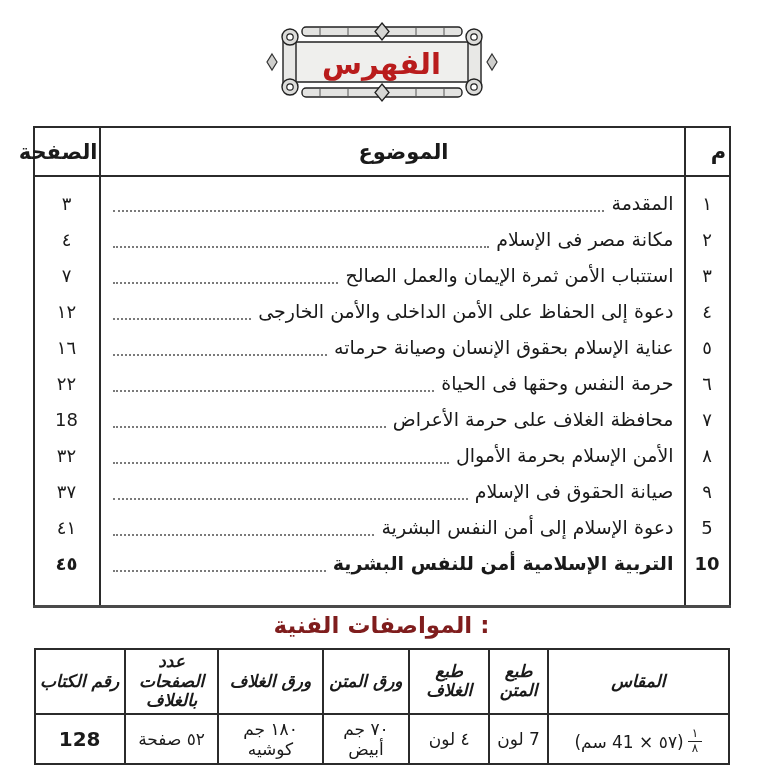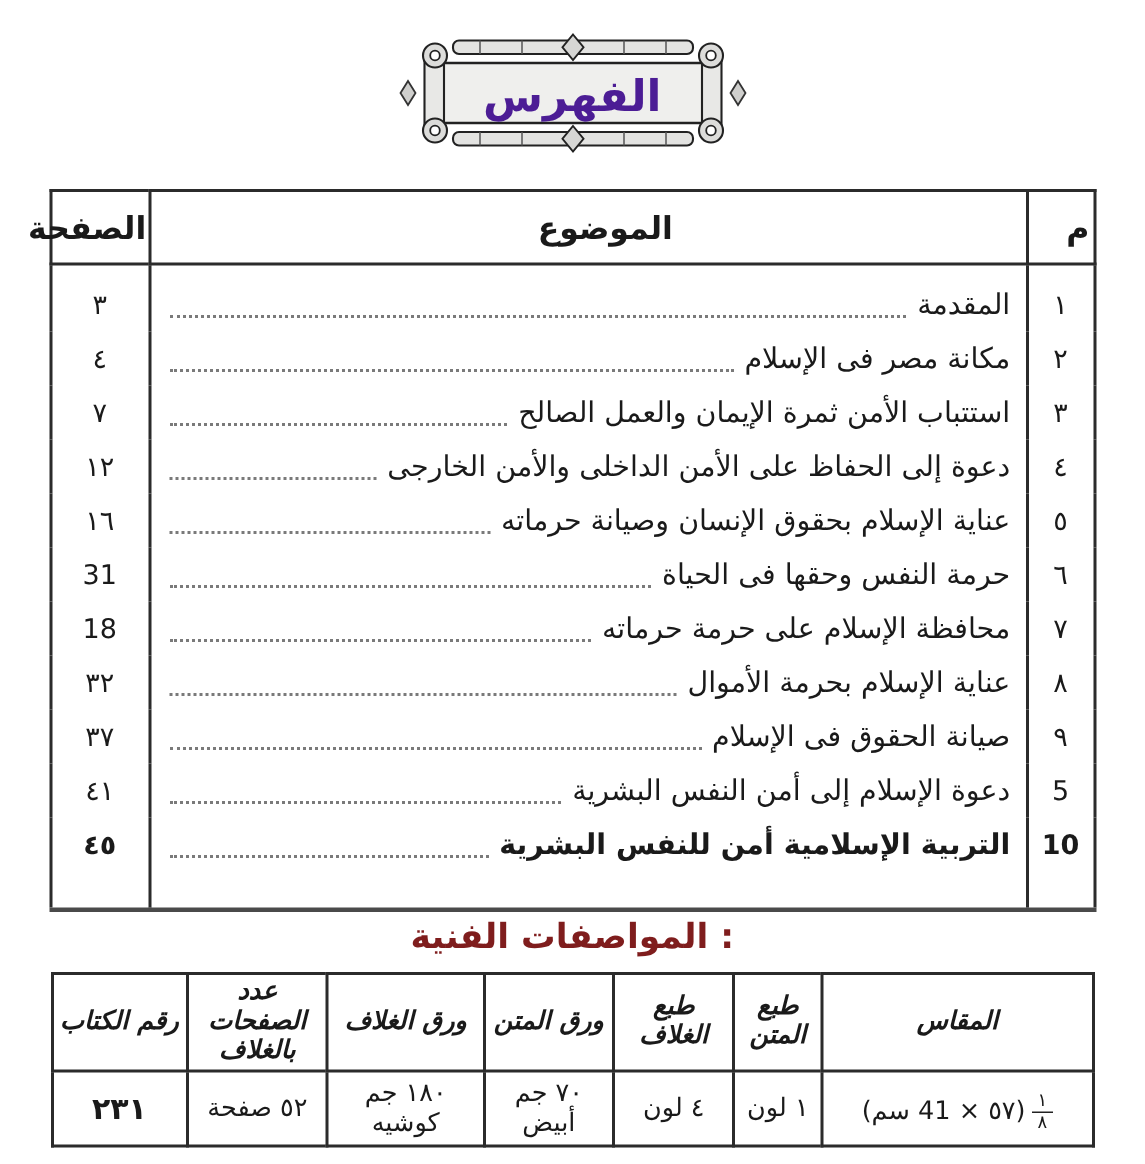--- a/index.html
+++ b/index.html
@@ -9,21 +9,21 @@
     overflow:hidden;
   }
   .page{width:763px;height:776px;position:relative;}
 
   
   .banner{width:240px;height:88px;margin:18px auto 0 auto;position:relative;}
   .banner svg{position:absolute;inset:0;}
   .banner-title{
     position:absolute;left:0;right:0;top:26px;height:40px;
     display:flex;align-items:center;justify-content:center;
-    font-size:29px;font-weight:bold;color:#4c1d95;
+    font-size:29px;font-weight:bold;color:#b91c1c;
   }
 
   
   table.toc{
     width:696px;margin:20px auto 0 auto;border-collapse:collapse;table-layout:fixed;
     border:2px solid #2b2b2b;border-bottom:3px solid #4a4a4a;
     direction:rtl;
   }
   .toc col.col-no{width:45px;}
   .toc col.col-topic{width:585px;}
@@ -172,37 +172,37 @@
         <td class="cell-center">١٦</td>
       </tr>
       <tr>
         <td class="cell-center">٦</td>
         <td>
             <div class="rowline">
               <span class="t">حرمة النفس وحقها فى الحياة</span>
               <span class="leader"></span>
             </div>
           </td>
-        <td class="cell-center">31</td>
+        <td class="cell-center">٢٢</td>
       </tr>
       <tr>
         <td class="cell-center">٧</td>
         <td>
             <div class="rowline">
-              <span class="t">محافظة الإسلام على حرمة حرماته</span>
+              <span class="t">محافظة الغلاف على حرمة الأعراض</span>
               <span class="leader"></span>
             </div>
           </td>
         <td class="cell-center">18</td>
       </tr>
       <tr>
         <td class="cell-center">٨</td>
         <td>
             <div class="rowline">
-              <span class="t">عناية الإسلام بحرمة الأموال</span>
+              <span class="t">الأمن الإسلام بحرمة الأموال</span>
               <span class="leader"></span>
             </div>
           </td>
         <td class="cell-center">٣٢</td>
       </tr>
       <tr>
         <td class="cell-center">٩</td>
         <td>
             <div class="rowline">
               <span class="t">صيانة الحقوق فى الإسلام</span>
@@ -261,23 +261,23 @@
       <tr>
         <td>
           <span class="size-val">
             <span class="frac">
               <span class="num">١</span>
               <span class="den">٨</span>
             </span>
             <span>(٥٧ × 41 سم)</span>
           </span>
         </td>
-        <td>١ لون</td>
+        <td>7 لون</td>
         <td>٤ لون</td>
         <td>٧٠ جم أبيض</td>
         <td>١٨٠ جم كوشيه</td>
         <td>٥٢ صفحة</td>
-        <td class="book-no">٢٣١</td>
+        <td class="book-no">128</td>
       </tr>
     </tbody>
   </table>
 
 </div>
 
 </body></html>

